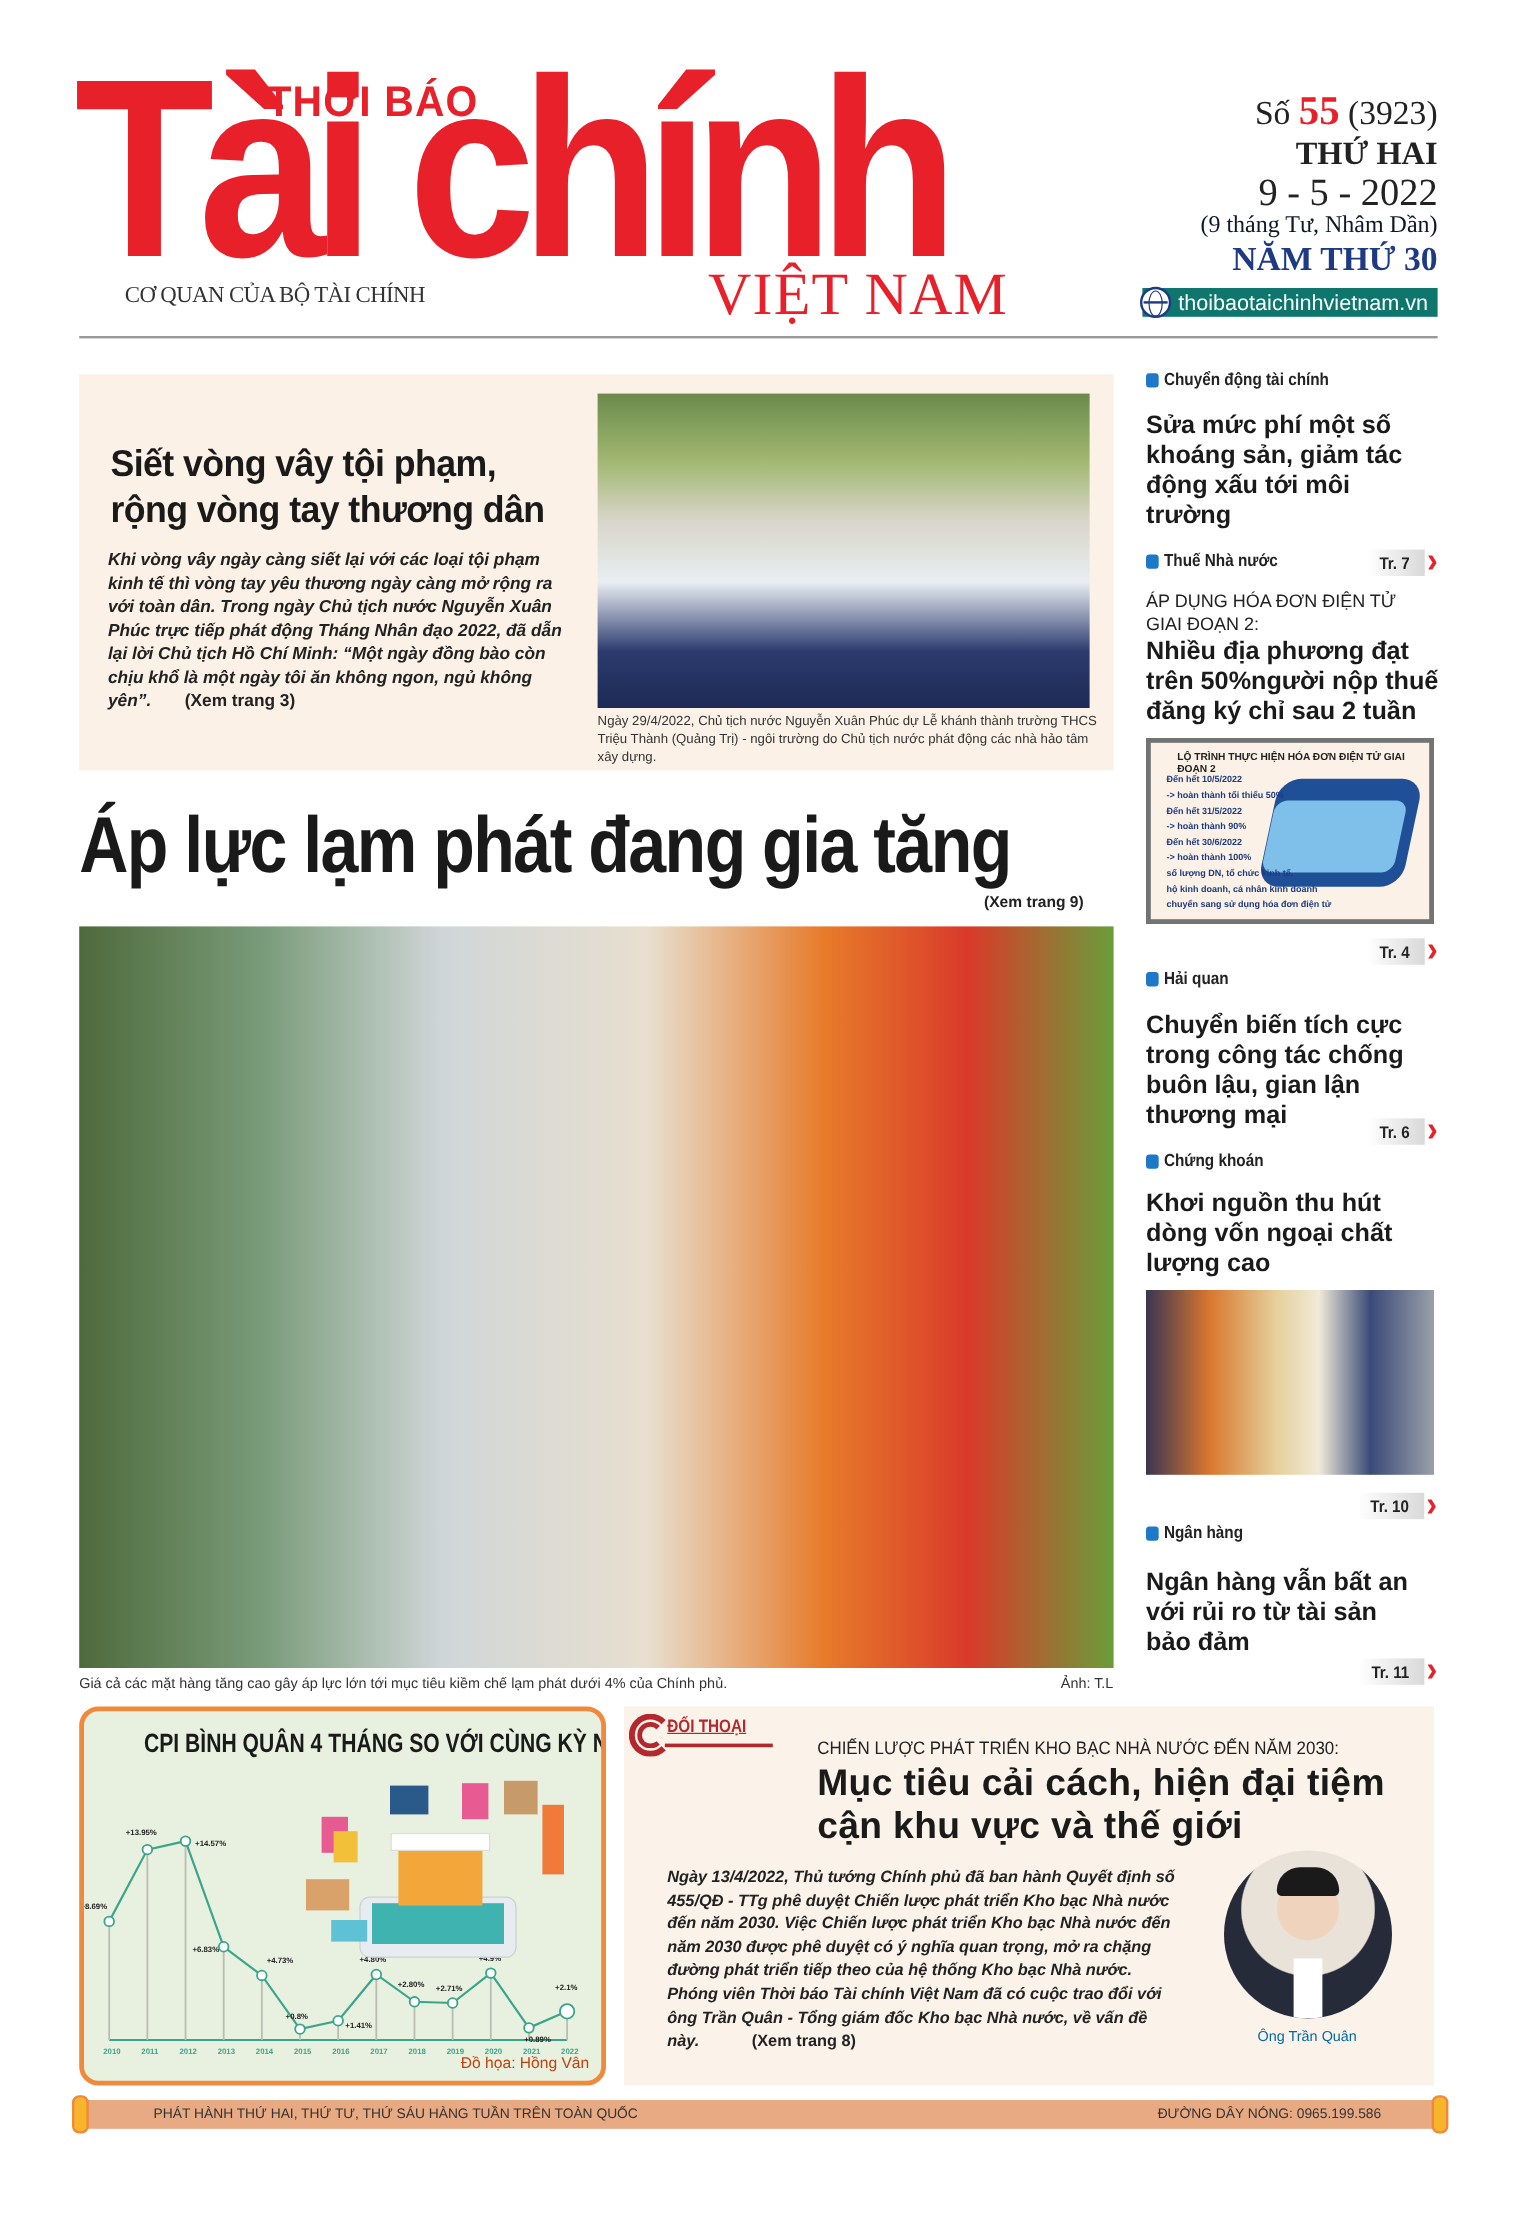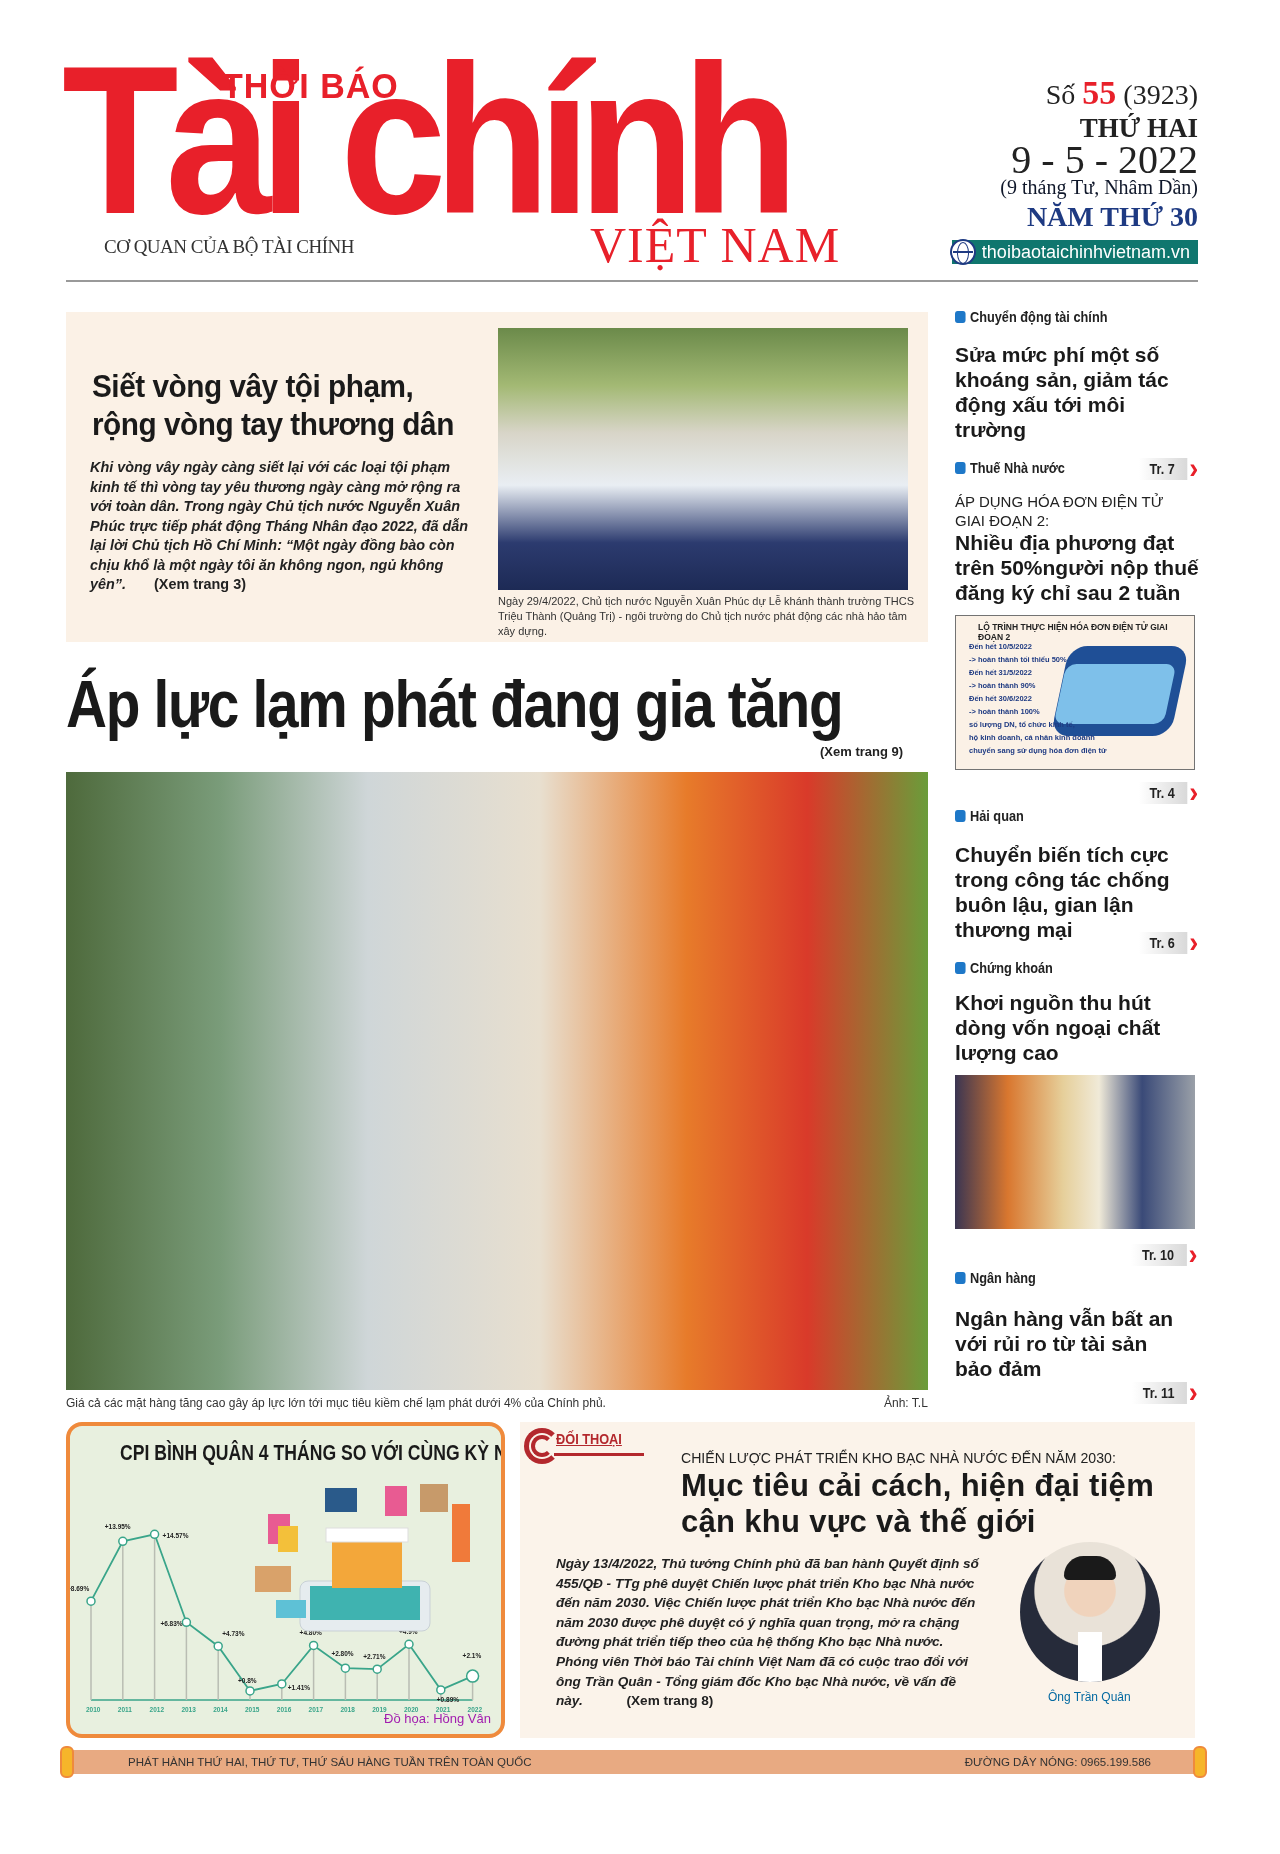--- a/index.html
+++ b/index.html
@@ -10,21 +10,21 @@
   
   .logo-small { left: 222px; top: 66px; font: 900 34px "Liberation Sans", sans-serif; color: #e8202a; letter-spacing: 1px; transform: scaleY(1.05); }
   .logo-big { left: 62px; top: 34px; font: 900 212px/1 "Liberation Sans", sans-serif; color: #e8202a; letter-spacing: -14px; transform: scaleX(0.9); transform-origin: left top; }
   .logo-vn { left: 590px; top: 220px; font: 400 50px/1 "Liberation Serif", serif; color: #e8202a; letter-spacing: 1px; }
   .logo-org { left: 104px; top: 236px; font: 400 19px "Liberation Serif", serif; color: #333; letter-spacing: -0.5px; }
 
   .issue-box { right: 82px; top: 76px; text-align: right; font-family: "Liberation Serif", serif; }
   .issue-line { font-size: 28px; color: #222; line-height: 34px; }
   .issue-num { color: #e8202a; font-weight: 700; font-size: 34px; }
   .issue-day { font-size: 27px; font-weight: 700; color: #222; line-height: 32px; }
-  .issue-date { font-size: 40px; color: #222; line-height: 32px; font-family: Liberation Serif, serif; }
+  .issue-date { font-size: 32px; color: #222; line-height: 32px; font-family: Liberation Serif, serif; }
   .issue-lunar { font-size: 20px; color: #0f172a; line-height: 22px; }
   .issue-year { font-size: 28px; font-weight: 700; color: #1e3a82; line-height: 38px; }
   .web-bar { right: 82px; top: 240px; height: 24px; background: #0f766e; color: #fff; display: flex; align-items: center; padding: 0 8px 0 30px; font-size: 18px; }
   .globe-icon { position: absolute; left: -2px; top: -1px; width: 26px; height: 26px; border-radius: 50%; background: #fff; border: 2px solid #1e3a82; }
   .globe-icon::before { content: ""; position: absolute; left: 5px; top: 1px; width: 10px; height: 20px; border: 1.5px solid #1e3a82; border-radius: 50%; }
   .globe-icon::after { content: ""; position: absolute; left: 1px; top: 10px; width: 20px; height: 1.5px; background: #1e3a82; }
   .head-rule { left: 66px; right: 82px; top: 280px; height: 2px; background: #999; }
 
   
   .feature-box { left: 66px; top: 312px; width: 862px; height: 330px; background: #fbf1e6; }
@@ -42,32 +42,32 @@
   .main-credit { left: 884px; top: 1396px; font: 400 12px "Liberation Sans", sans-serif; color: #333; }
 
   
   .rc { left: 955px; width: 245px; }
   .cat { font: 700 14.5px "Liberation Sans", sans-serif; color: #222; display: flex; align-items: center; gap: 5px; transform: scaleX(0.88); transform-origin: left; }
   .cat-dot { width: 12px; height: 12px; background: #1e78c8; border-radius: 3px; display: inline-block; }
   .rc-title { font: 700 21px/25px "Liberation Sans", sans-serif; color: #1a1a1a; }
   .rc-kicker { font: 400 15px/19px "Liberation Sans", sans-serif; color: #222; }
   .tr-tag { position: absolute; right: 10px; height: 22px; padding: 0 14px 0 12px; background: linear-gradient(90deg, #fff 0%, #d9d9d9 100%); font: 700 14px/22px "Liberation Sans", sans-serif; color: #222; transform: scaleX(0.9); }
   .tr-tag::after { content: "›"; position: absolute; right: -12px; top: -7px; font: 900 30px "Liberation Sans", sans-serif; color: #e8202a; }
-  .infobox { left: 955px; top: 615px; width: 240px; height: 155px; border: 1px solid #737373; background: #fbf1e6; overflow: hidden; }
+  .infobox { left: 955px; top: 615px; width: 240px; height: 155px; border: 4px solid #737373; background: #fbf1e6; overflow: hidden; }
   .infobox-title { position: absolute; left: 22px; top: 6px; font: 700 8.5px "Liberation Sans", sans-serif; color: #222; }
   .infobox-lines { position: absolute; left: 13px; top: 24px; font: 700 7.5px/13px "Liberation Sans", sans-serif; color: #1e3a82; }
   .infobox-card { position: absolute; right: 14px; top: 30px; width: 120px; height: 90px; border-radius: 18px; background: #1f4f96; transform: skewX(-12deg); }
   .infobox-card2 { position: absolute; right: 24px; top: 48px; width: 110px; height: 60px; border-radius: 10px; background: #7ec0ea; transform: skewX(-12deg); }
   .rc-photo { left: 955px; top: 1075px; width: 240px; height: 154px; background: linear-gradient(90deg, #3a3552 0%, #d9772f 22%, #e6cf9a 45%, #f0ead8 60%, #3a4a78 78%, #9aa0a8 100%); }
 
   
   .cpi-box { left: 66px; top: 1422px; width: 439px; height: 316px; border: 4px solid #ef8a3c; border-radius: 16px; background: #e8f0df; overflow: hidden; }
   .cpi-title { position: absolute; left: 8px; top: 14px; width: 420px; text-align: center; font: 900 22px "Liberation Sans", sans-serif; color: #1a1a1a; transform: scaleX(0.8); transform-origin: center; white-space: nowrap; }
   .cpi-svg { position: absolute; left: 0; top: 0; }
-  .cpi-credit { position: absolute; right: 10px; bottom: 8px; font: 400 13px "Liberation Sans", sans-serif; color: #a21caf; margin-left: 40px; }
+  .cpi-credit { position: absolute; right: 10px; bottom: 8px; font: 400 13px "Liberation Sans", sans-serif; color: #c2410c; margin-left: 40px; }
 
   
   .dlg-box { left: 520px; top: 1422px; width: 675px; height: 316px; background: #fbf3ea; }
   .dlg-logo { position: absolute; left: 4px; top: 4px; width: 120px; height: 44px; }
   .dlg-logo-c { position: absolute; left: 0; top: 2px; width: 36px; height: 36px; border: 5px solid #b3282d; border-right-color: transparent; border-radius: 50%; }
   .dlg-logo-c2 { position: absolute; left: 7px; top: 9px; width: 22px; height: 22px; border: 4px solid #b3282d; border-right-color: transparent; border-radius: 50%; }
   .dlg-logo-text { position: absolute; left: 32px; top: 4px; font: 900 15px "Liberation Sans", sans-serif; color: #b3282d; text-decoration: underline; transform: scaleX(0.85); transform-origin: left; }
   .dlg-logo-bar { position: absolute; left: 30px; top: 27px; width: 90px; height: 3px; background: #b3282d; }
   .dlg-kicker { position: absolute; left: 161px; top: 27px; font: 400 15px "Liberation Sans", sans-serif; color: #222; transform: scaleX(0.94); transform-origin: left; white-space: nowrap; }
   .dlg-title { position: absolute; left: 161px; top: 46px; width: 500px; font: 900 31px/36px "Liberation Sans", sans-serif; color: #1a1a1a; letter-spacing: 0.3px; }

